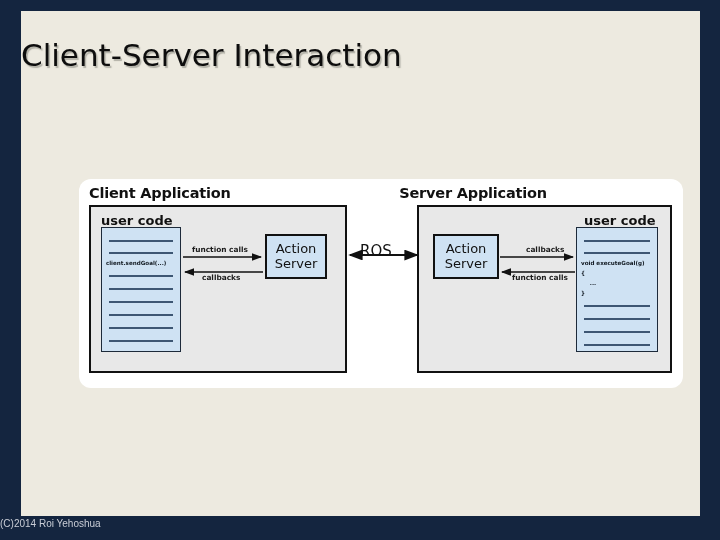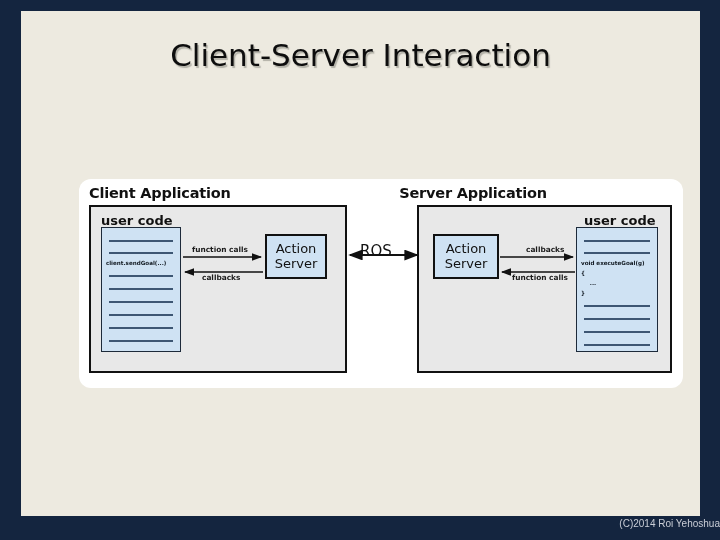--- a/index.html
+++ b/index.html
@@ -25,34 +25,33 @@
     top: 11px;
     width: 679px;
     height: 505px;
     background: #edeae0;
   }
   .slide-title {
     position: absolute;
     left: 0;
     top: 26px;
     width: 679px;
-    text-align: center;
     font-size: 31px;
     color: #0d0d0d;
     letter-spacing: 0px;
     text-shadow: 1.5px 1.5px 1px rgba(130,130,120,0.55);
     font-family: "DejaVu Sans", sans-serif;
     font-weight: normal;
   }
   .footer {
     position: absolute;
     left: 0;
     top: 518px;
     width: 720px;
-    text-align: right;
+    text-align: left;
     font-size: 10px;
     color: #c9cdd6;
     font-family: "Liberation Sans", sans-serif;
   }
 
   
   .picture {
     position: absolute;
     left: 58px;
     top: 168px;

